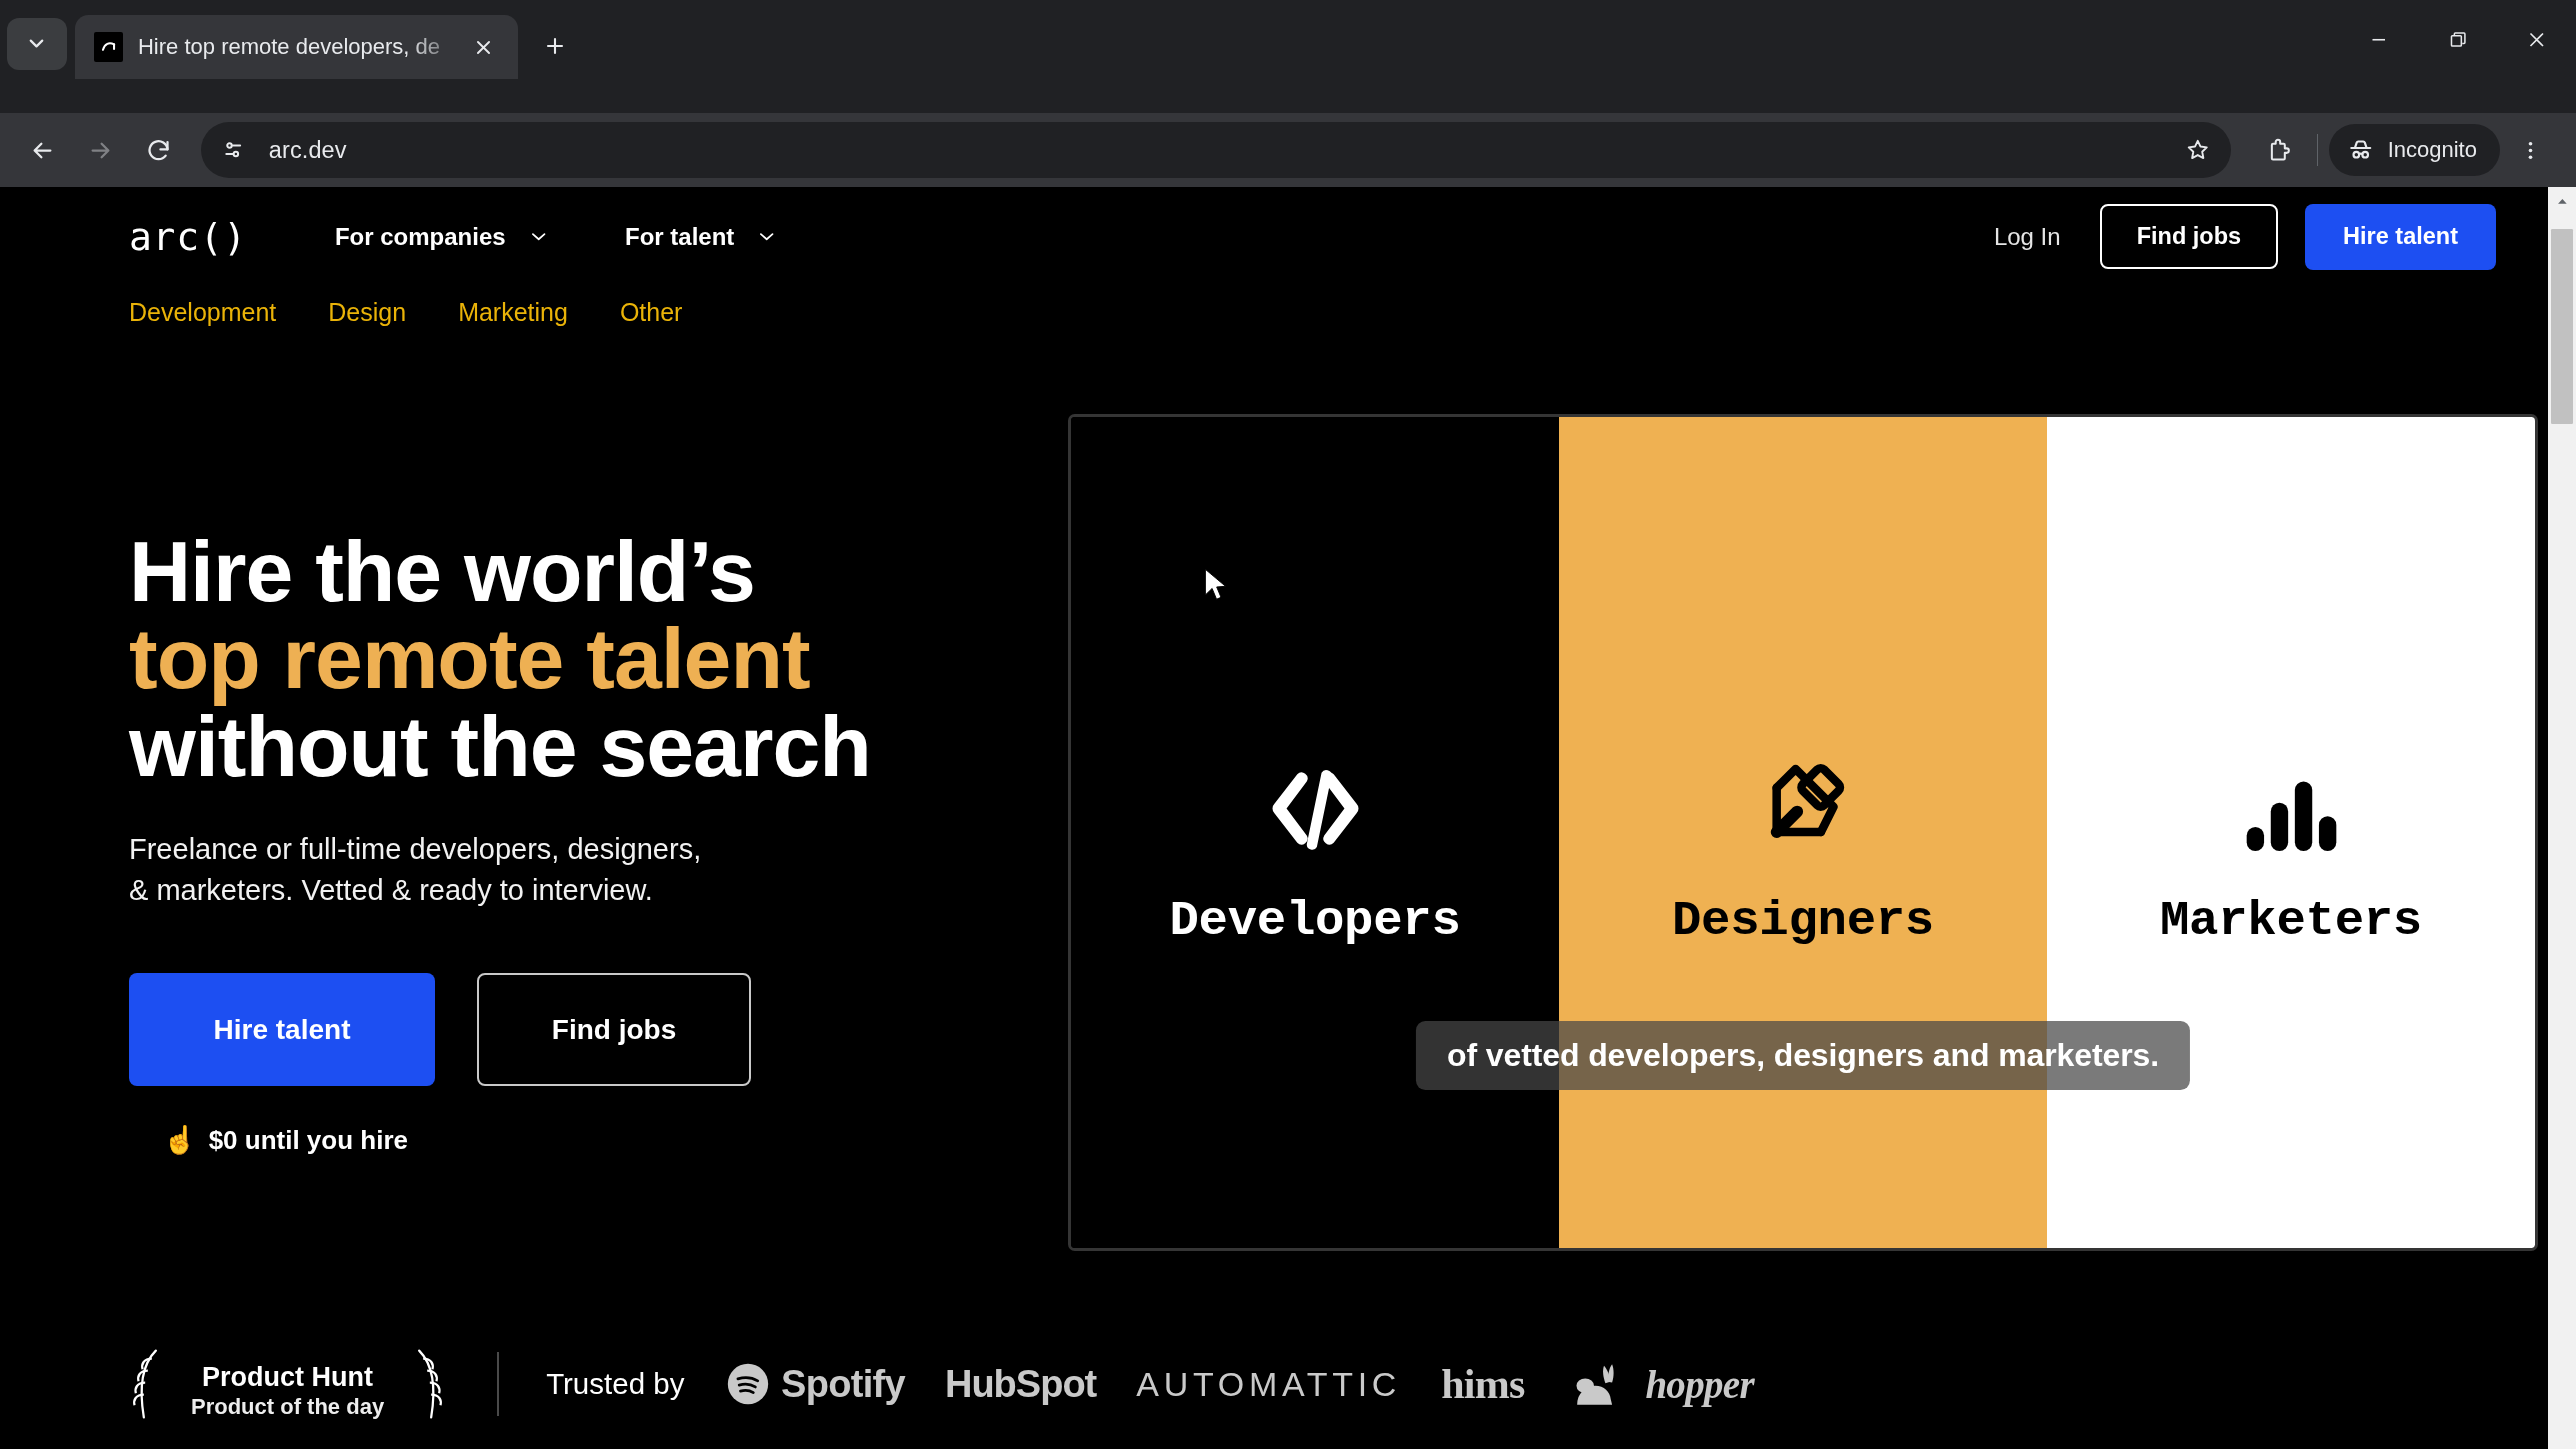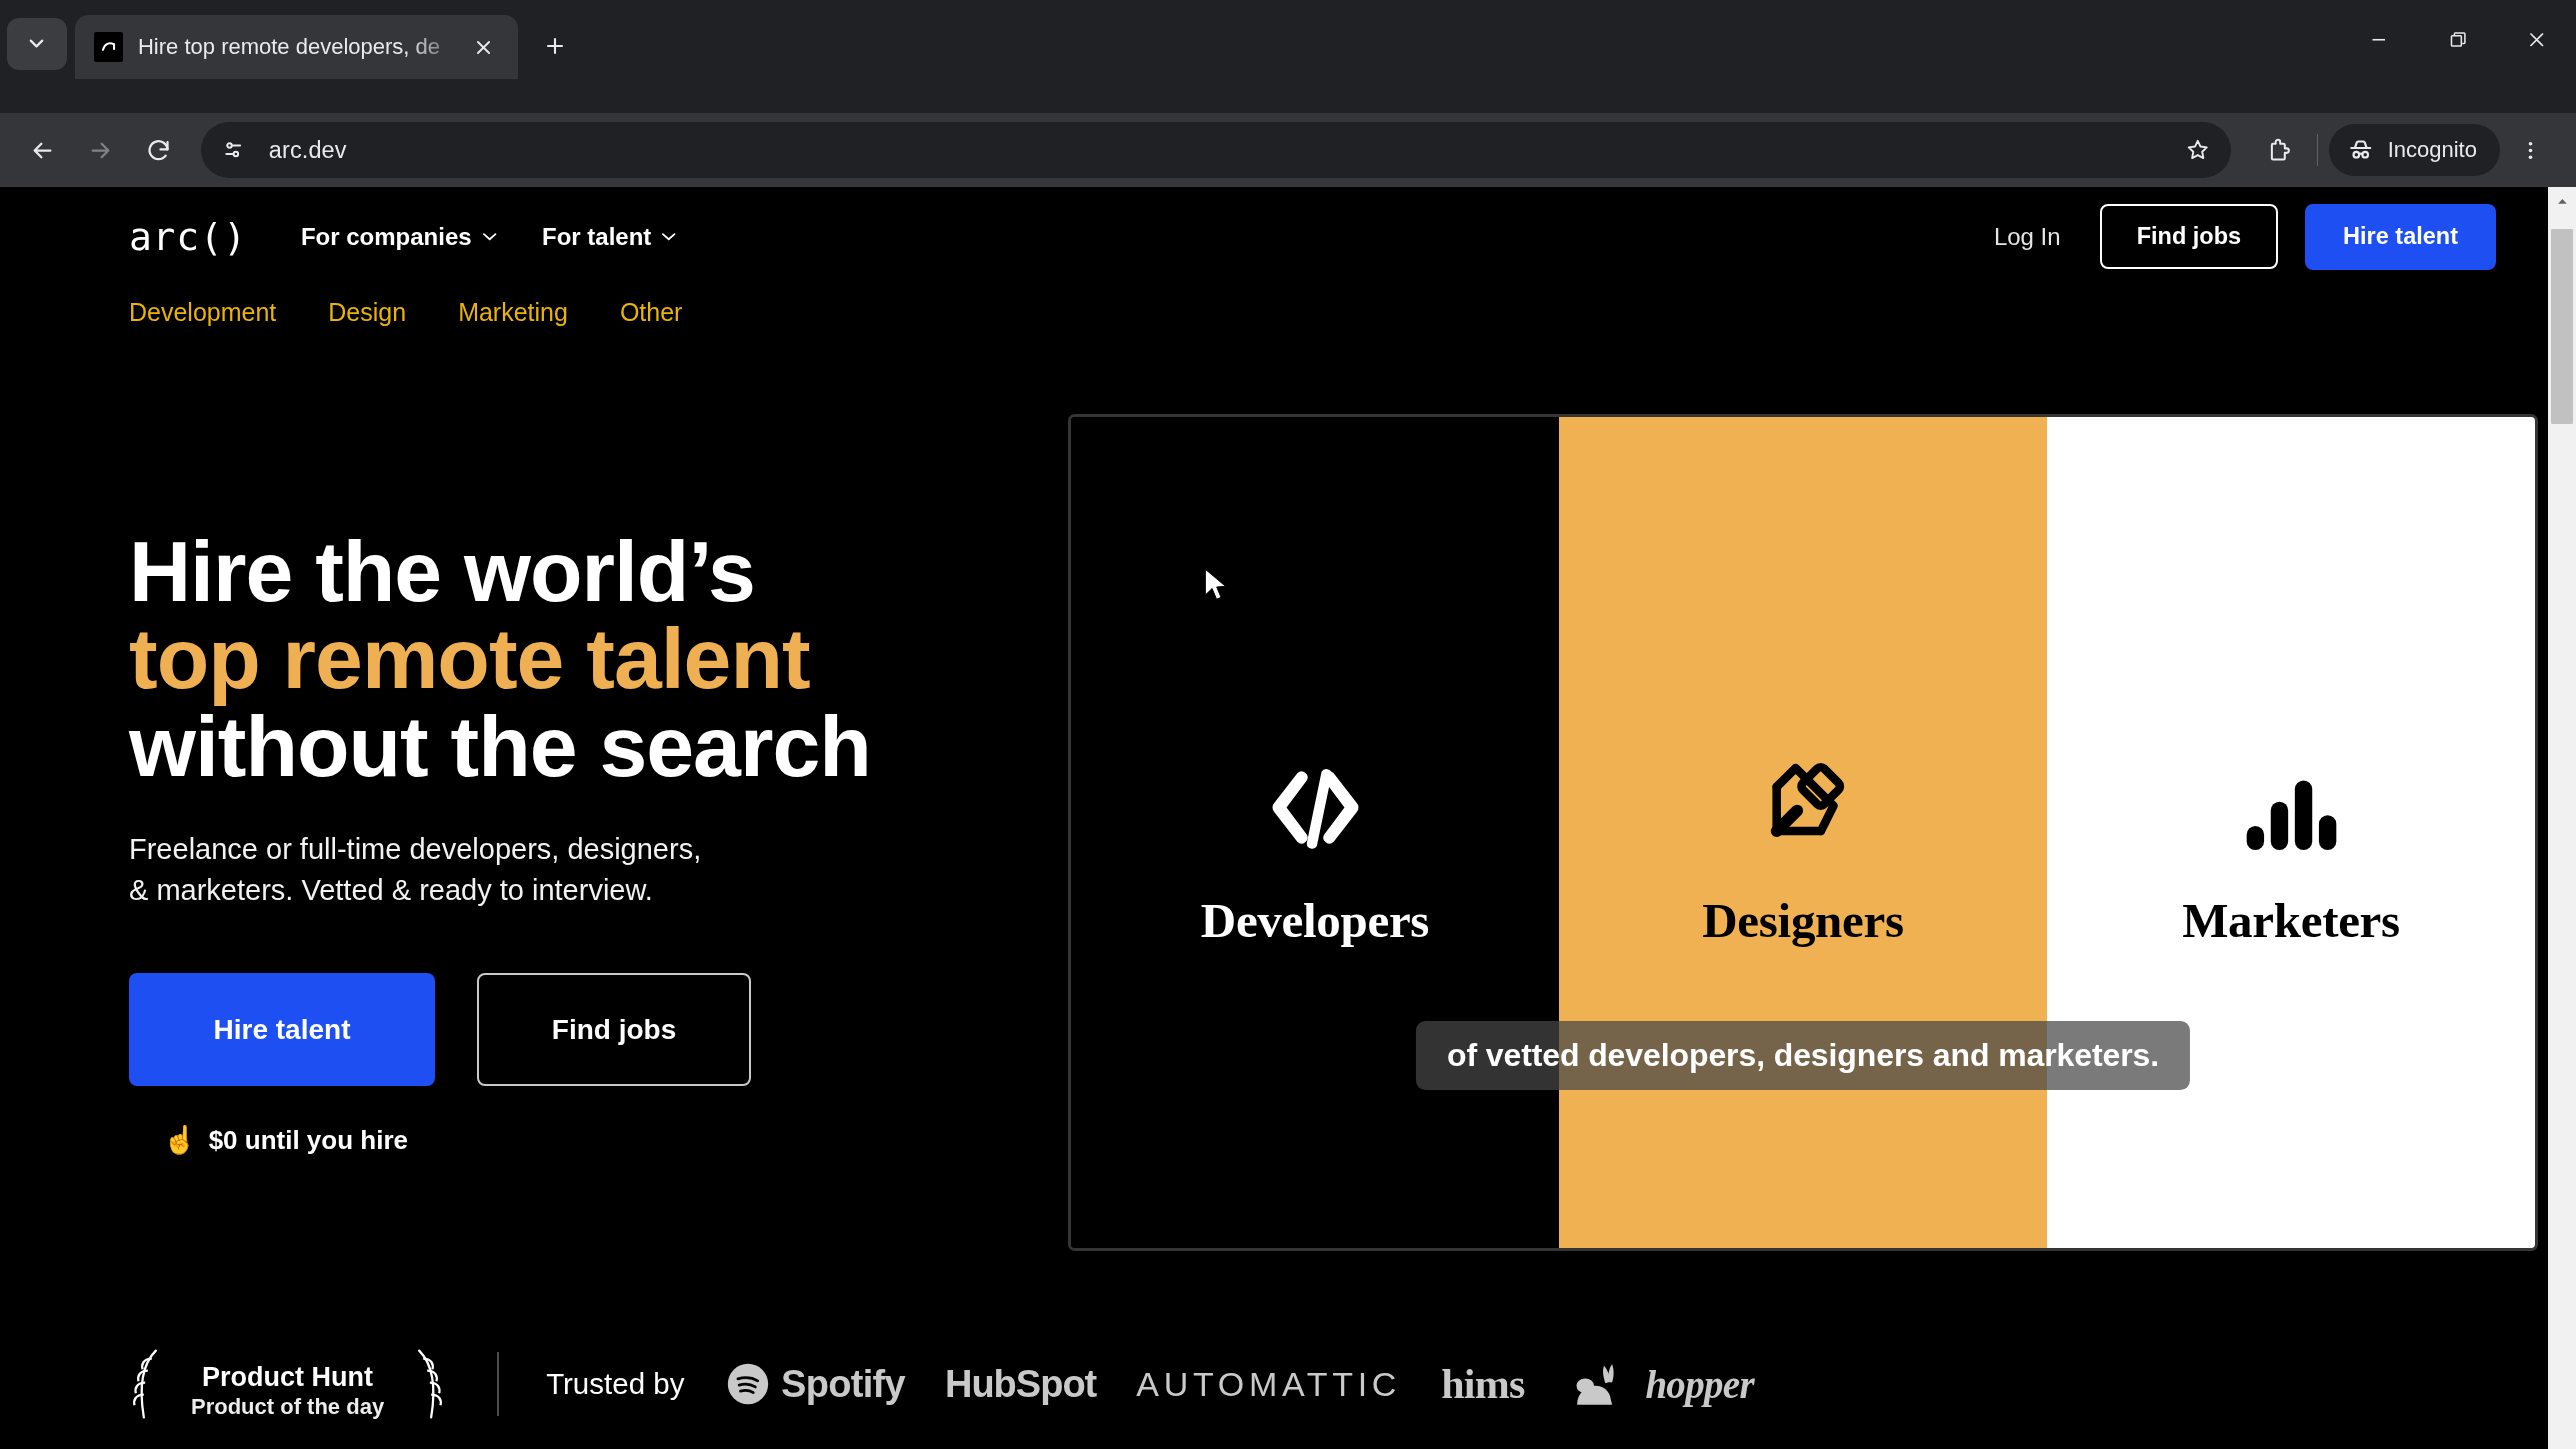--- a/index.html
+++ b/index.html
@@ -92,22 +92,22 @@
   .sb-up { height:28px; display:flex; align-items:center; justify-content:center; cursor:pointer; }
   .sb-up svg { width:14.8px; height:14.8px; }
   .sb-thumb { position:absolute; left:2.7px; right:2.7px; top:42px; height:195px;
     background:#c1c1c1; border-radius:1.3px; cursor:pointer; }
 
   
   .site-hdr { display:flex; align-items:center; height:99px; padding:0 52px 0 129px; }
   .logo { font-size:38px; color:#fff; letter-spacing:0.7px; font-weight:400;
     font-family:"DejaVu Sans Mono", monospace; cursor:pointer; margin-right:54px; }
   .nav-main { display:flex; align-items:center; gap:44px; }
-  .nav-item { display:flex; align-items:center; gap:9px; color:#fff; font-size:24px;
-    font-weight:600; cursor:pointer; }
+  .nav-item { display:flex; align-items:center; gap:24px; color:#fff; font-size:24px;
+    font-weight:600; cursor:pointer;margin-left:34px; }
   .nav-item .chev { width:17.4px; height:10.7px; }
   .hdr-right { margin-left:auto; display:flex; align-items:center; gap:27px; }
   .login { color:#e5e5e5; font-size:24px; font-weight:500; cursor:pointer; padding:0 12px; }
   .btn-outline {
     border:2px solid #fff; border-radius:8px; color:#fff; font-size:23.5px; font-weight:700;
     padding:17.4px 35px; background:transparent; cursor:pointer; font-family:inherit;
   }
   .btn-blue {
     background:#1d4ff2; border:none; border-radius:8px; color:#fff; font-size:23.5px;
     font-weight:700; padding:19.5px 38px; cursor:pointer; font-family:inherit;
@@ -149,21 +149,21 @@
   .panels { display:flex; width:100%; height:100%; }
   .panel { flex:1; display:flex; flex-direction:column; align-items:center;
     justify-content:center; position:relative; }
   .panel.dev  { background:#000; }
   .panel.des  { background:#efb152; }
   .panel.mar  { background:#fff; }
   .panel-icon { height:134px; display:flex; align-items:flex-end; justify-content:center;
     margin-bottom:42px; }
   .panel-icon svg { display:block; }
   .panel-label { font-size:49px; font-weight:800; letter-spacing:-0.3px;
-    font-family:Liberation Serif, serif; }
+    font-family:Liberation Mono, monospace; }
   .panel.dev .panel-label { color:#fff; }
   .panel.des .panel-label, .panel.mar .panel-label { color:#000; }
   .caption {
     position:absolute; left:50%; transform:translateX(-50%); top:604px;
     background:rgba(70,70,70,.72); color:#fff; font-size:32px; font-weight:700;
     padding:16px 31px; border-radius:9.4px; white-space:nowrap; letter-spacing:-0.1px;
   }
 
   
   .trust {

